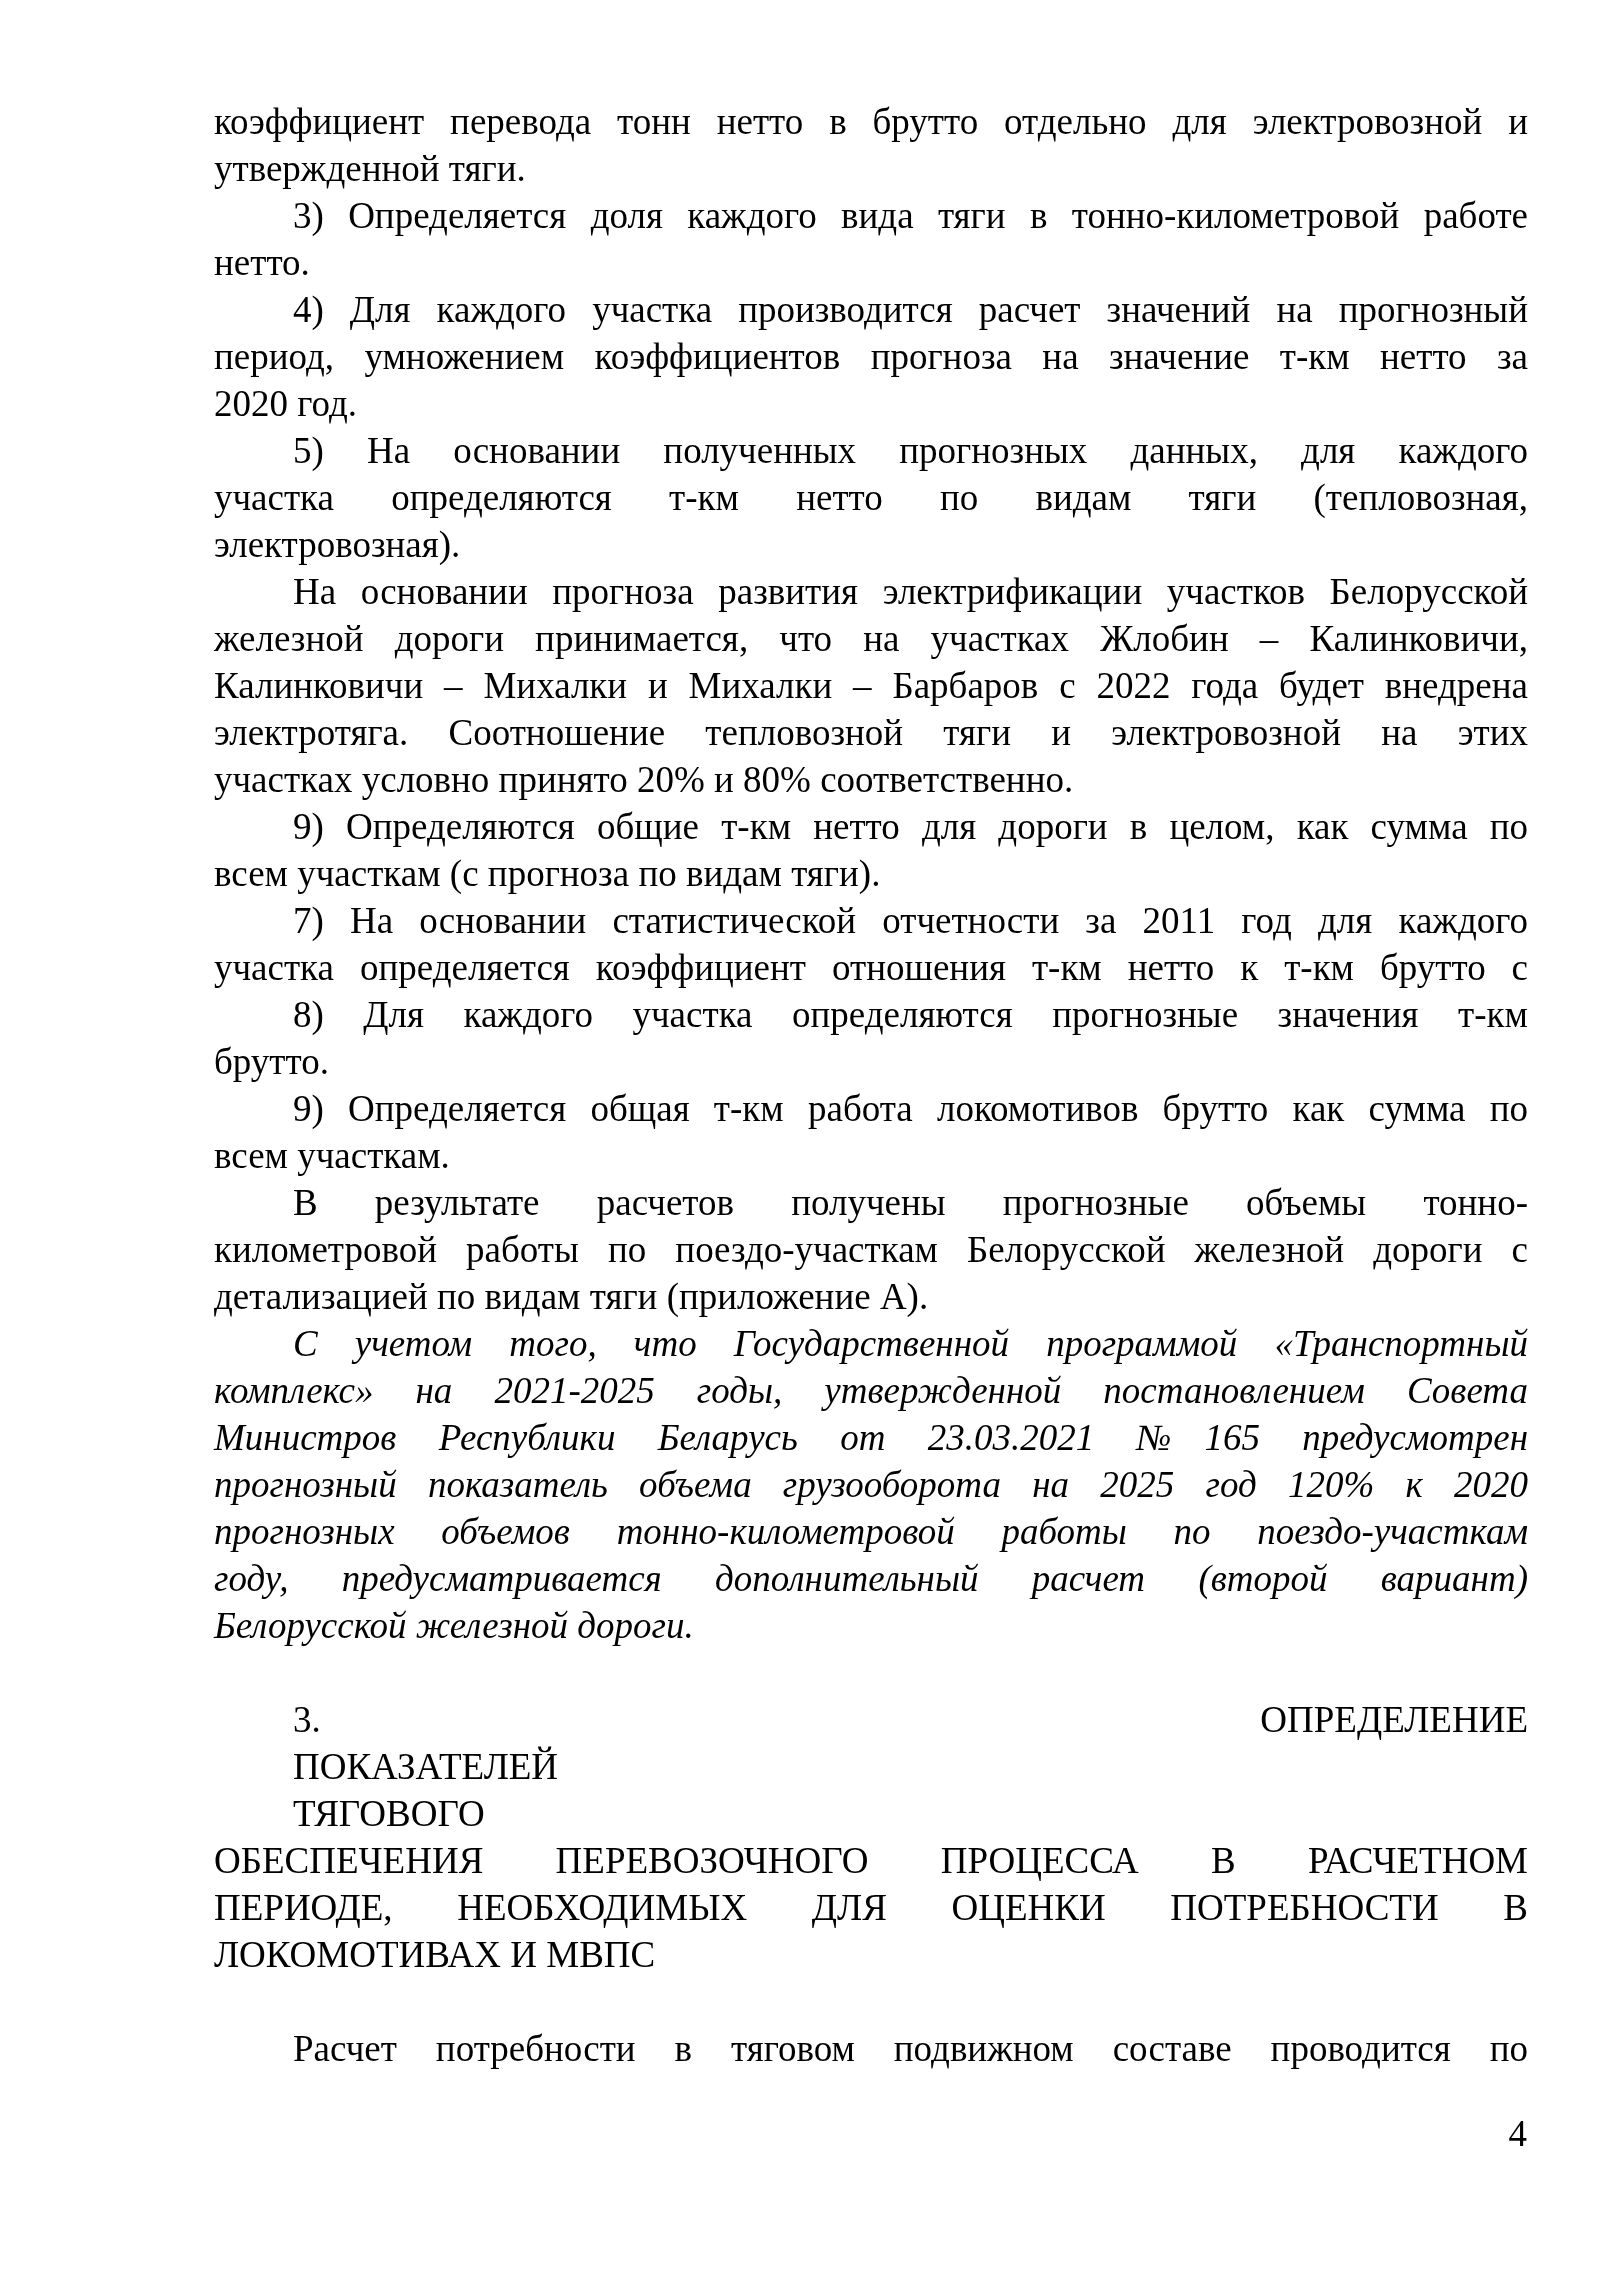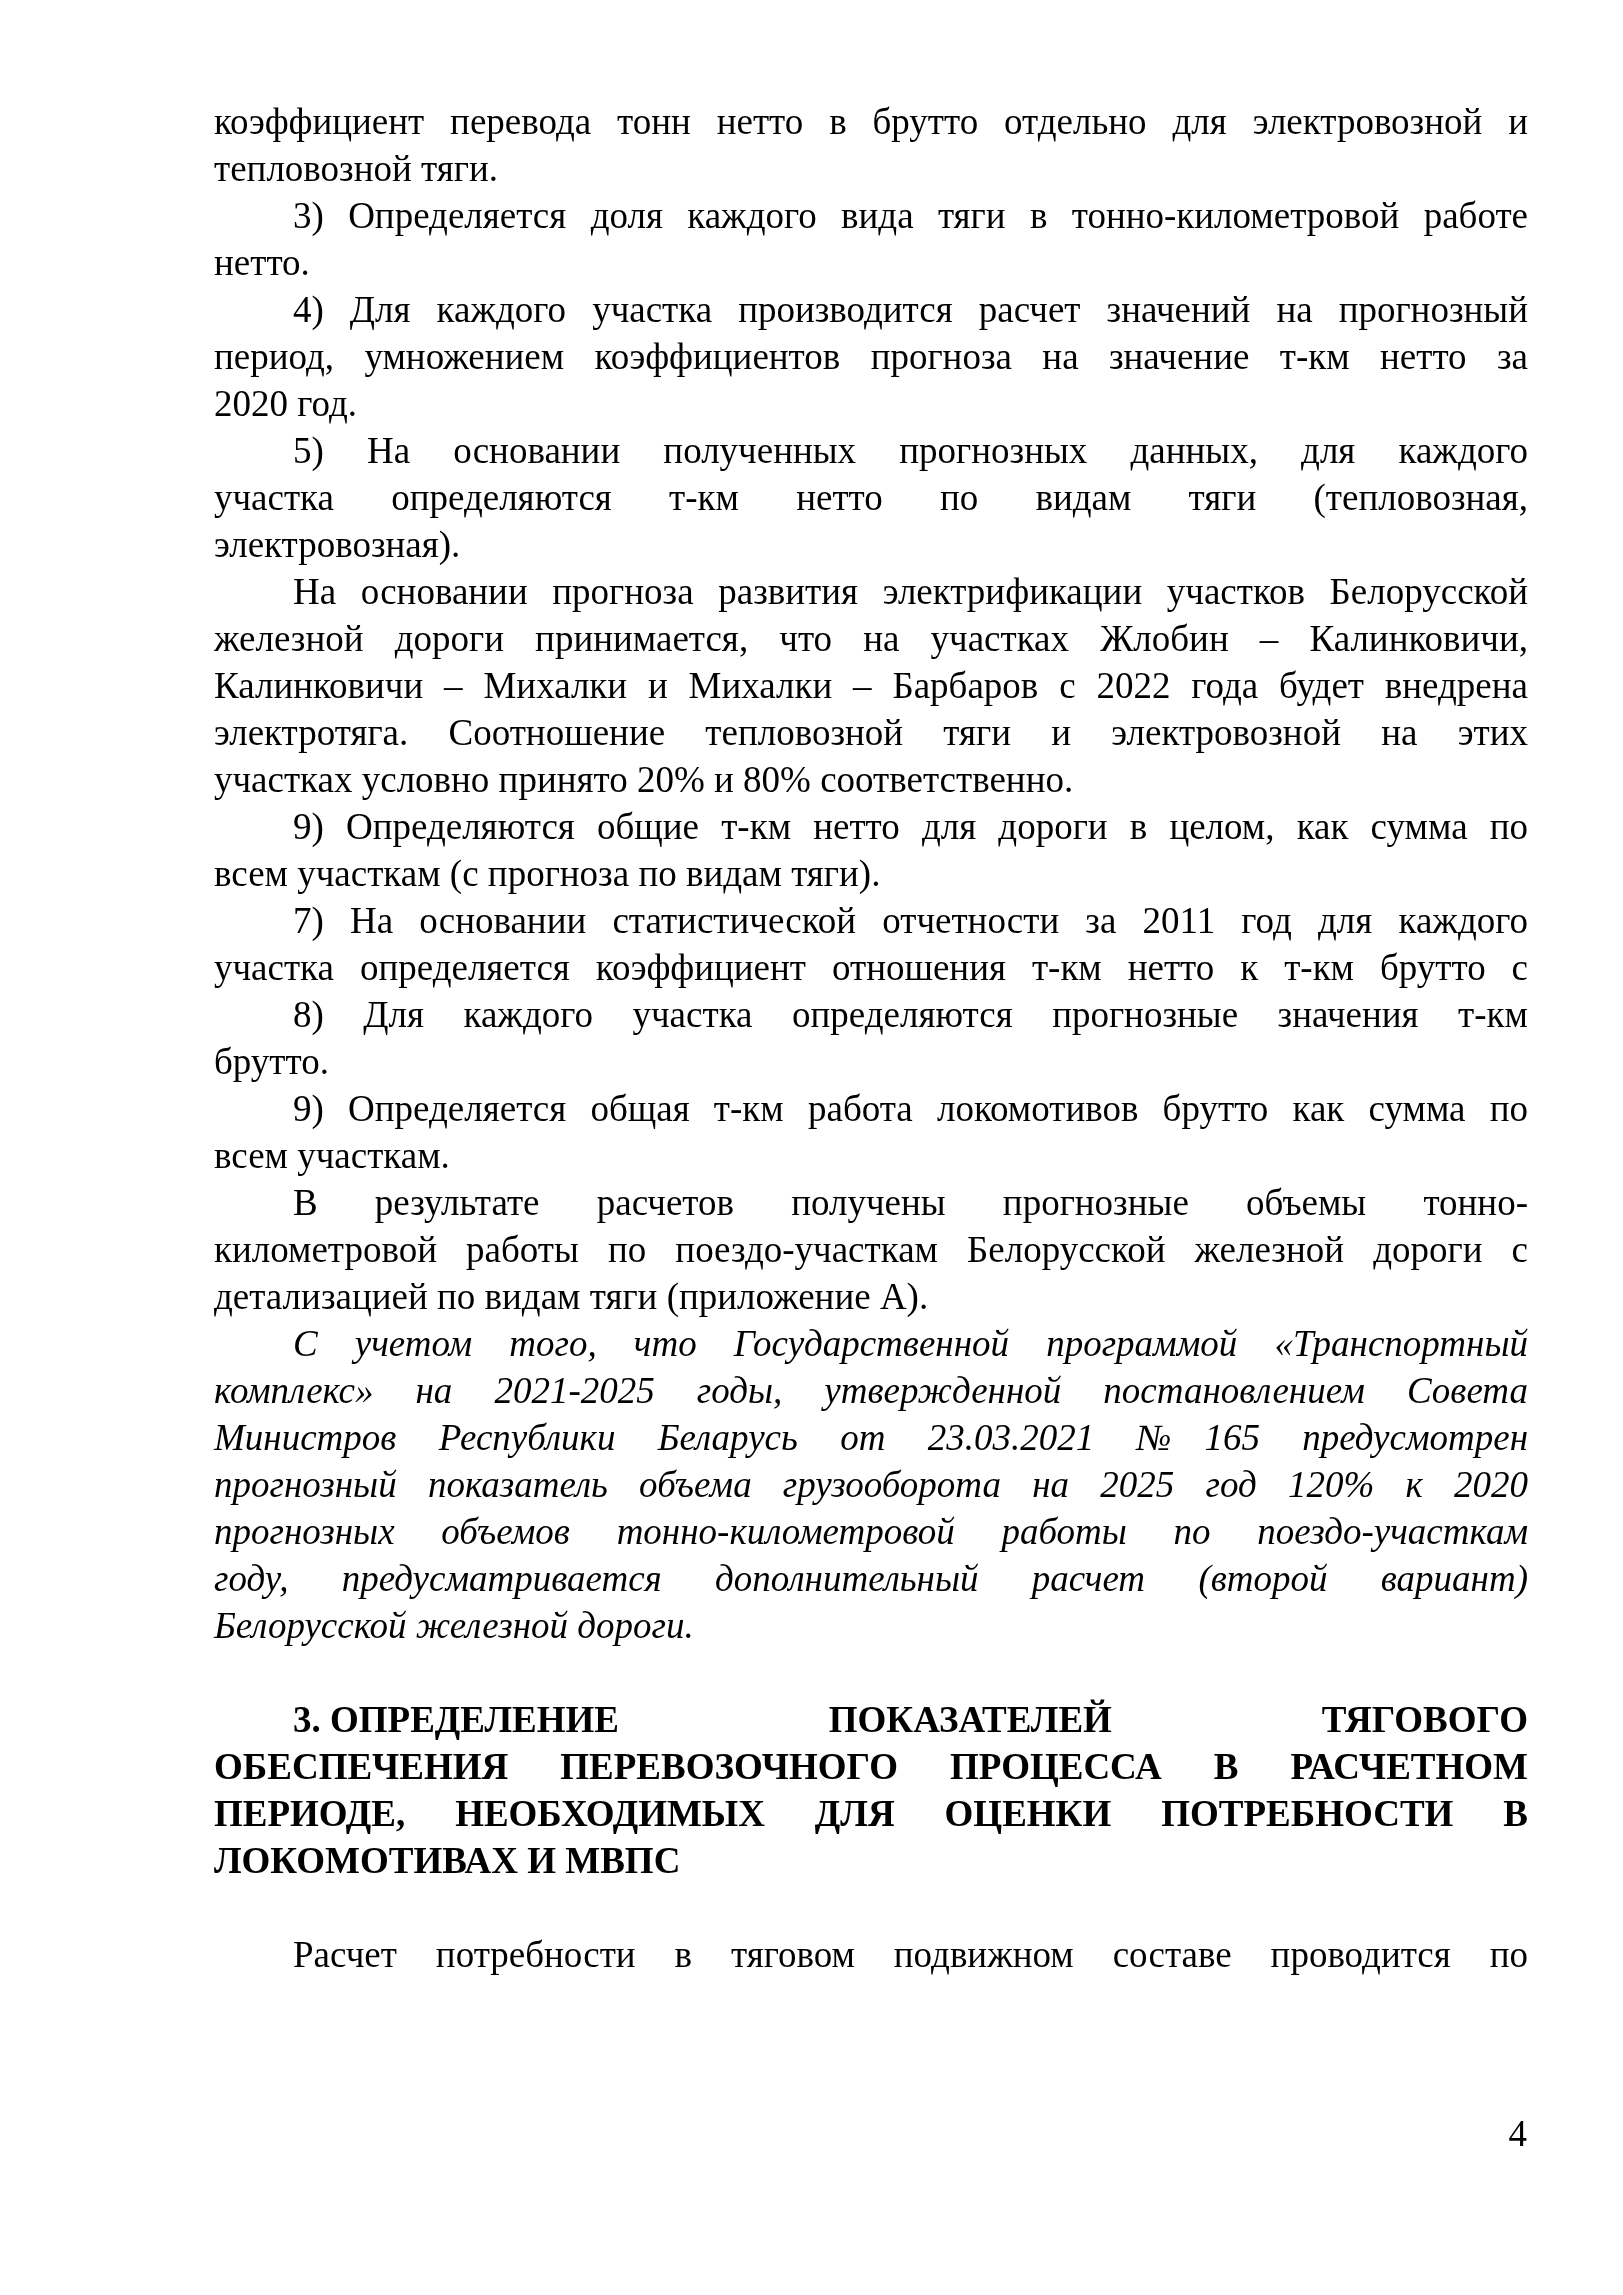--- a/index.html
+++ b/index.html
@@ -33,21 +33,22 @@
     text-align-last: left;
     -moz-text-align-last: left;
   }
   .line.ind {
     padding-left: 79px;
   }
   .line.italic {
     font-style: italic;
   }
   .line.heading {
-    font-weight: bold;
+    font-weight: normal;
+    flex-direction: column;
   }
   .line.spacer {
     height: 47px;
   }
   .line.spread {
     display: flex;
     justify-content: space-between;
   }
   .page-number {
     position: absolute;
@@ -56,21 +57,21 @@
     font-size: 37px;
     line-height: 37px;
   }
 </style>
 </head>
 <body>
 
 <div class="page">
   <div class="text-lines">
       <div class="line body">коэффициент перевода тонн нетто в брутто отдельно для электровозной и</div>
-      <div class="line body last">тепловозной тяги.</div>
+      <div class="line body last">утвержденной тяги.</div>
       <div class="line body ind">3) Определяется доля каждого вида тяги в тонно-километровой работе</div>
       <div class="line body last">нетто.</div>
       <div class="line body ind">4) Для каждого участка производится расчет значений на прогнозный</div>
       <div class="line body">период, умножением коэффициентов прогноза на значение т-км нетто за</div>
       <div class="line body last">2020 год.</div>
       <div class="line body ind">5) На основании полученных прогнозных данных, для каждого</div>
       <div class="line body">участка определяются т-км нетто по видам тяги (тепловозная,</div>
       <div class="line body last">электровозная).</div>
       <div class="line body ind">На основании прогноза развития электрификации участков Белорусской</div>
       <div class="line body">железной дороги принимается, что на участках Жлобин – Калинковичи,</div>

